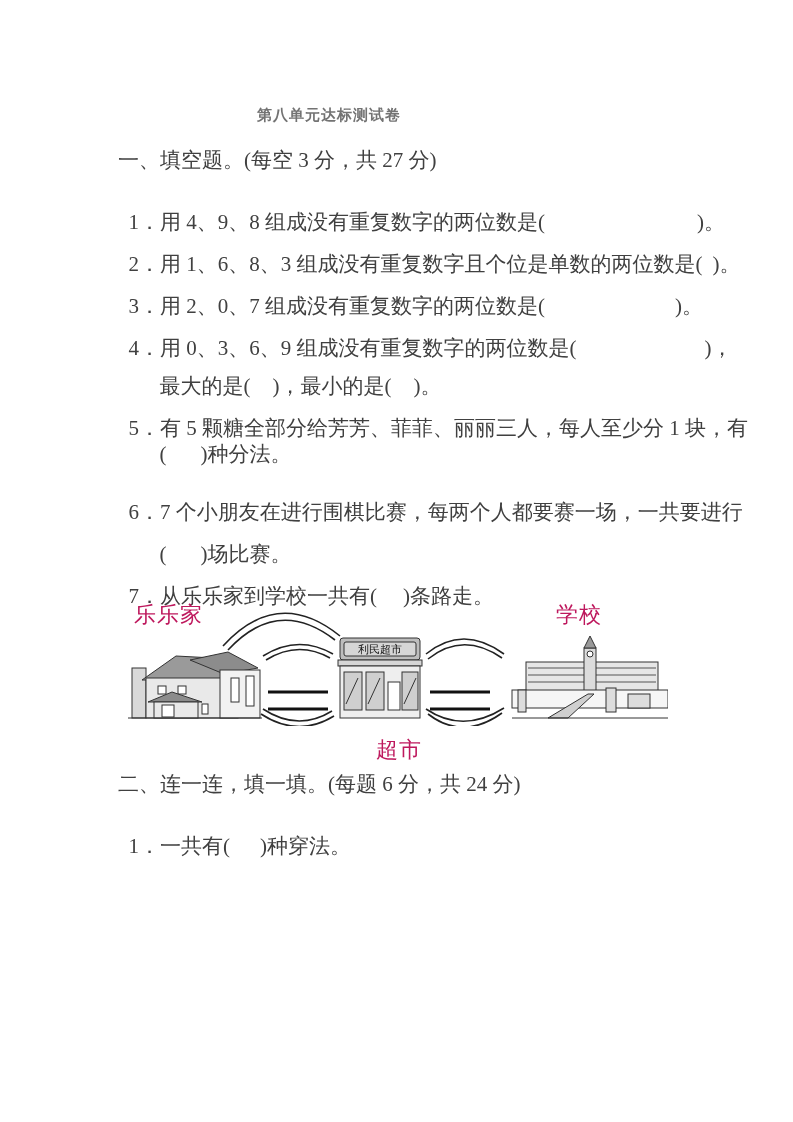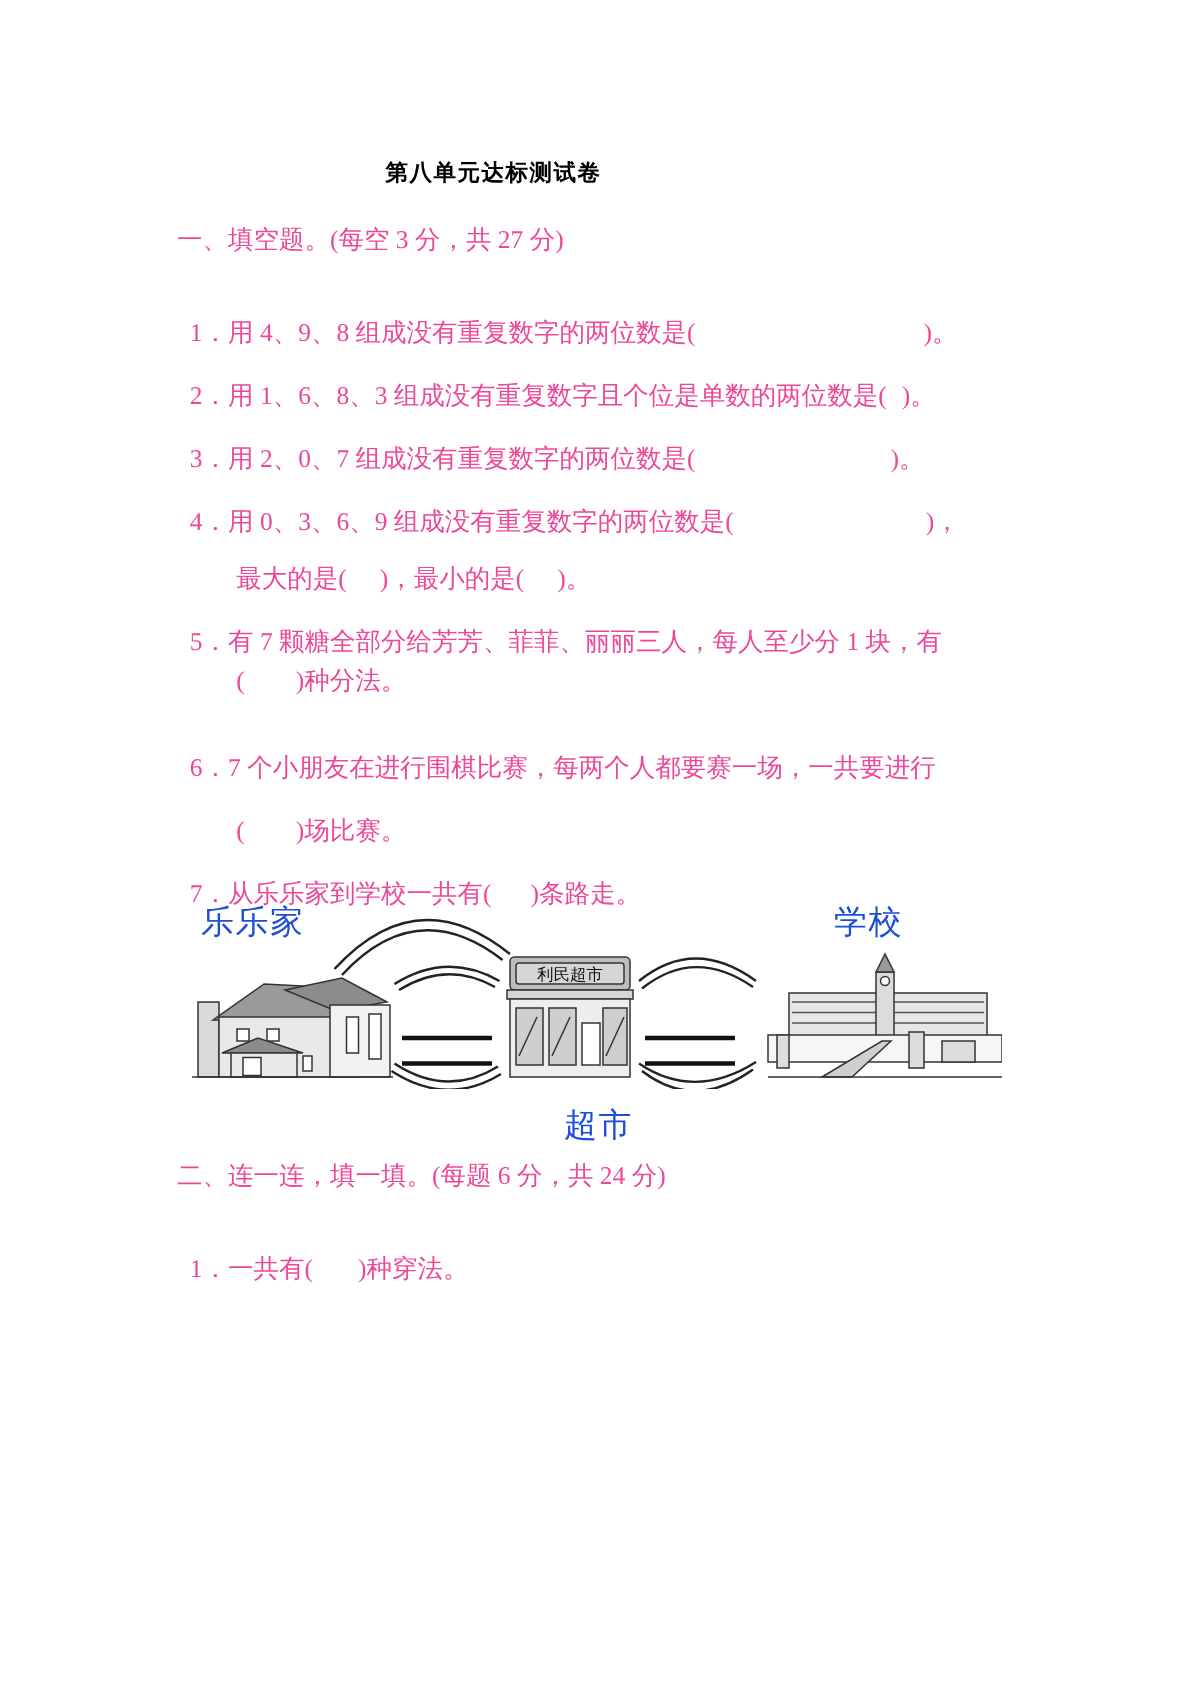--- a/index.html
+++ b/index.html
@@ -18,46 +18,46 @@
     .title {
       position: absolute;
       top: 106px;
       left: 0;
       width: 658px;
       text-align: center;
       font-family: "DejaVu Sans", sans-serif;
       font-weight: bold;
       font-size: 15px;
       letter-spacing: 1px;
-      color: #000000;
+      color: #737373;
     }
     .line {
       position: absolute;
       left: 118px;
-      font-size: 17px;
+      font-size: 21px;
       line-height: 20px;
       white-space: pre;
-      color: #ec4899;
+      color: #404040;
     }
     .indent { left: 149px; }
     .blank {
       display: inline-block;
     }
     .illustration {
       position: absolute;
       left: 128px;
       top: 596px;
       width: 540px;
       height: 162px;
     }
     .ill-label {
       position: absolute;
       font-family: "DejaVu Sans", sans-serif;
       font-size: 22px;
-      color: #1d4ed8;
+      color: #be185d;
       letter-spacing: 1px;
     }
   </style>
 </head>
 <body>
 
 <div class="title">第八单元达标测试卷</div>
 
 <div class="line" style="top:150px;">一、填空题。(每空 3 分，共 27 分)</div>
 
@@ -74,21 +74,21 @@
 </div>
 
 <div class="line" style="top:318px;">
   <span>4．</span><span>用 0、3、6、9 组成没有重复数字的两位数是(</span><span class="blank" style="width:128px;"></span><span>)，</span>
 </div>
 <div class="line indent" style="top:356px;">
   <span>最大的是(</span><span class="blank" style="width:22px;"></span><span>)，最小的是(</span><span class="blank" style="width:22px;"></span><span>)。</span>
 </div>
 
 <div class="line" style="top:398px;">
-  <span>5．</span><span>有 7 颗糖全部分给芳芳、菲菲、丽丽三人，每人至少分 1 块，有</span>
+  <span>5．</span><span>有 5 颗糖全部分给芳芳、菲菲、丽丽三人，每人至少分 1 块，有</span>
 </div>
 <div class="line indent" style="top:424px;">
   <span>(</span><span class="blank" style="width:34px;"></span><span>)种分法。</span>
 </div>
 
 <div class="line" style="top:482px;text-align:right;">
   <span>6．</span><span>7 个小朋友在进行围棋比赛，每两个人都要赛一场，一共要进行</span>
 </div>
 <div class="line indent" style="top:524px;text-align:right;">
   <span>(</span><span class="blank" style="width:34px;"></span><span>)场比赛。</span>

